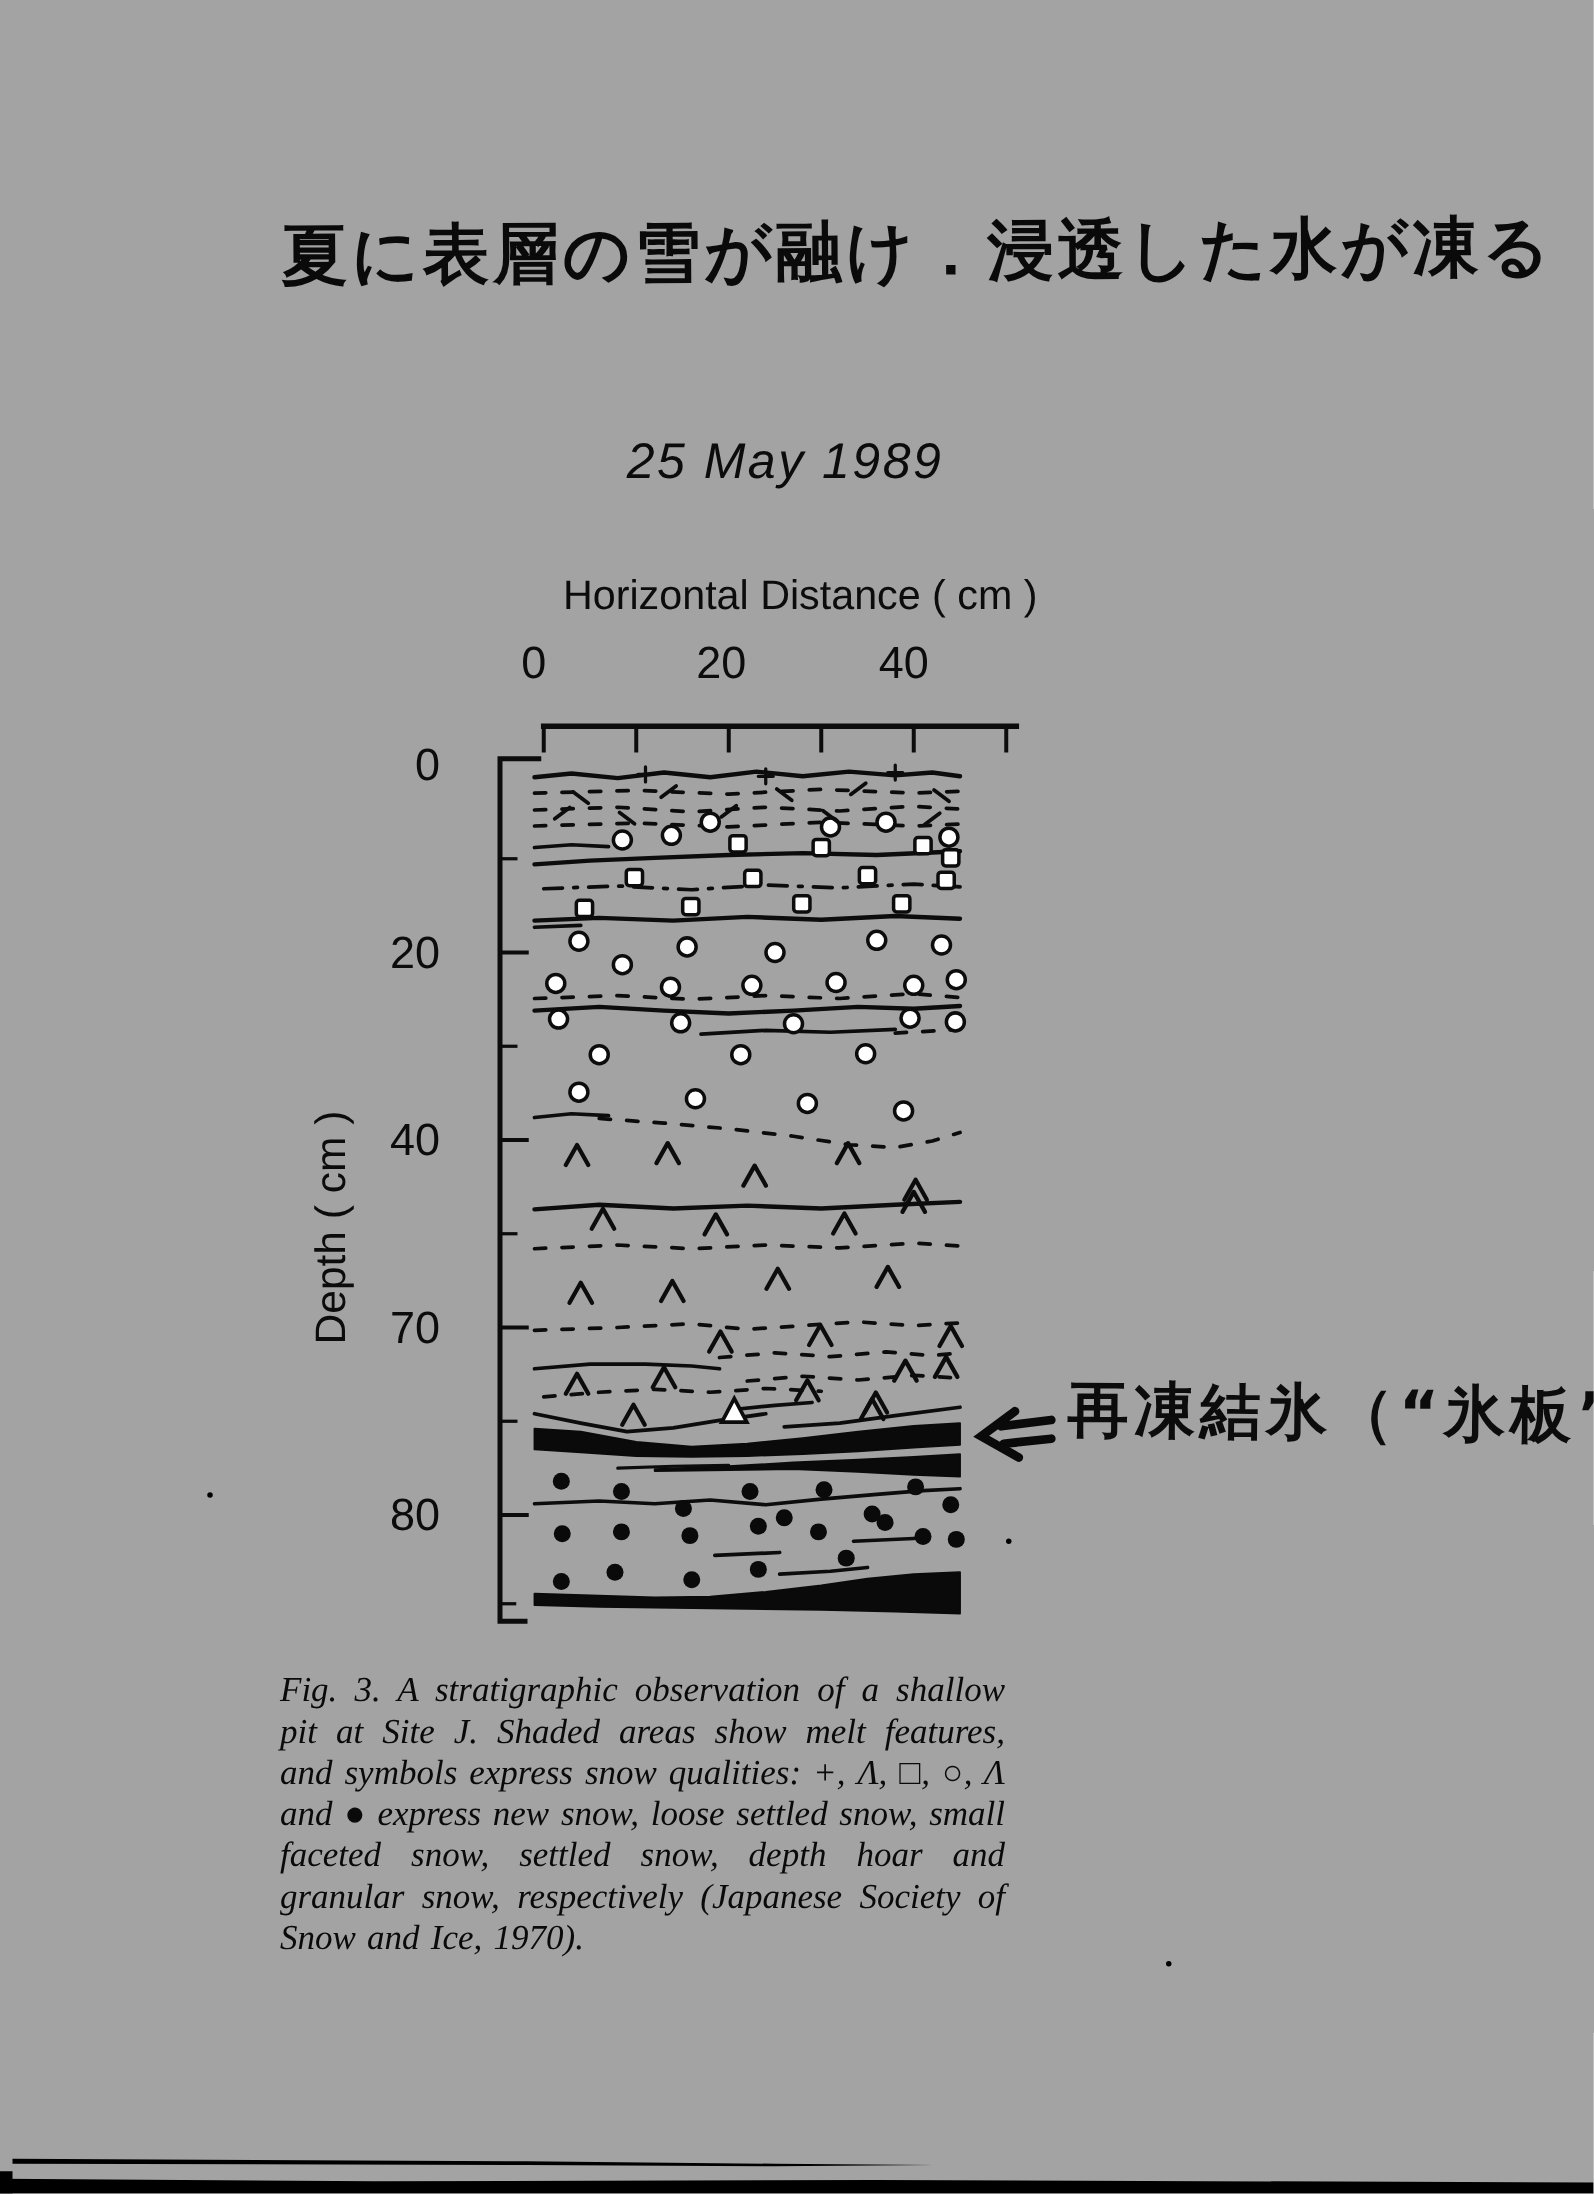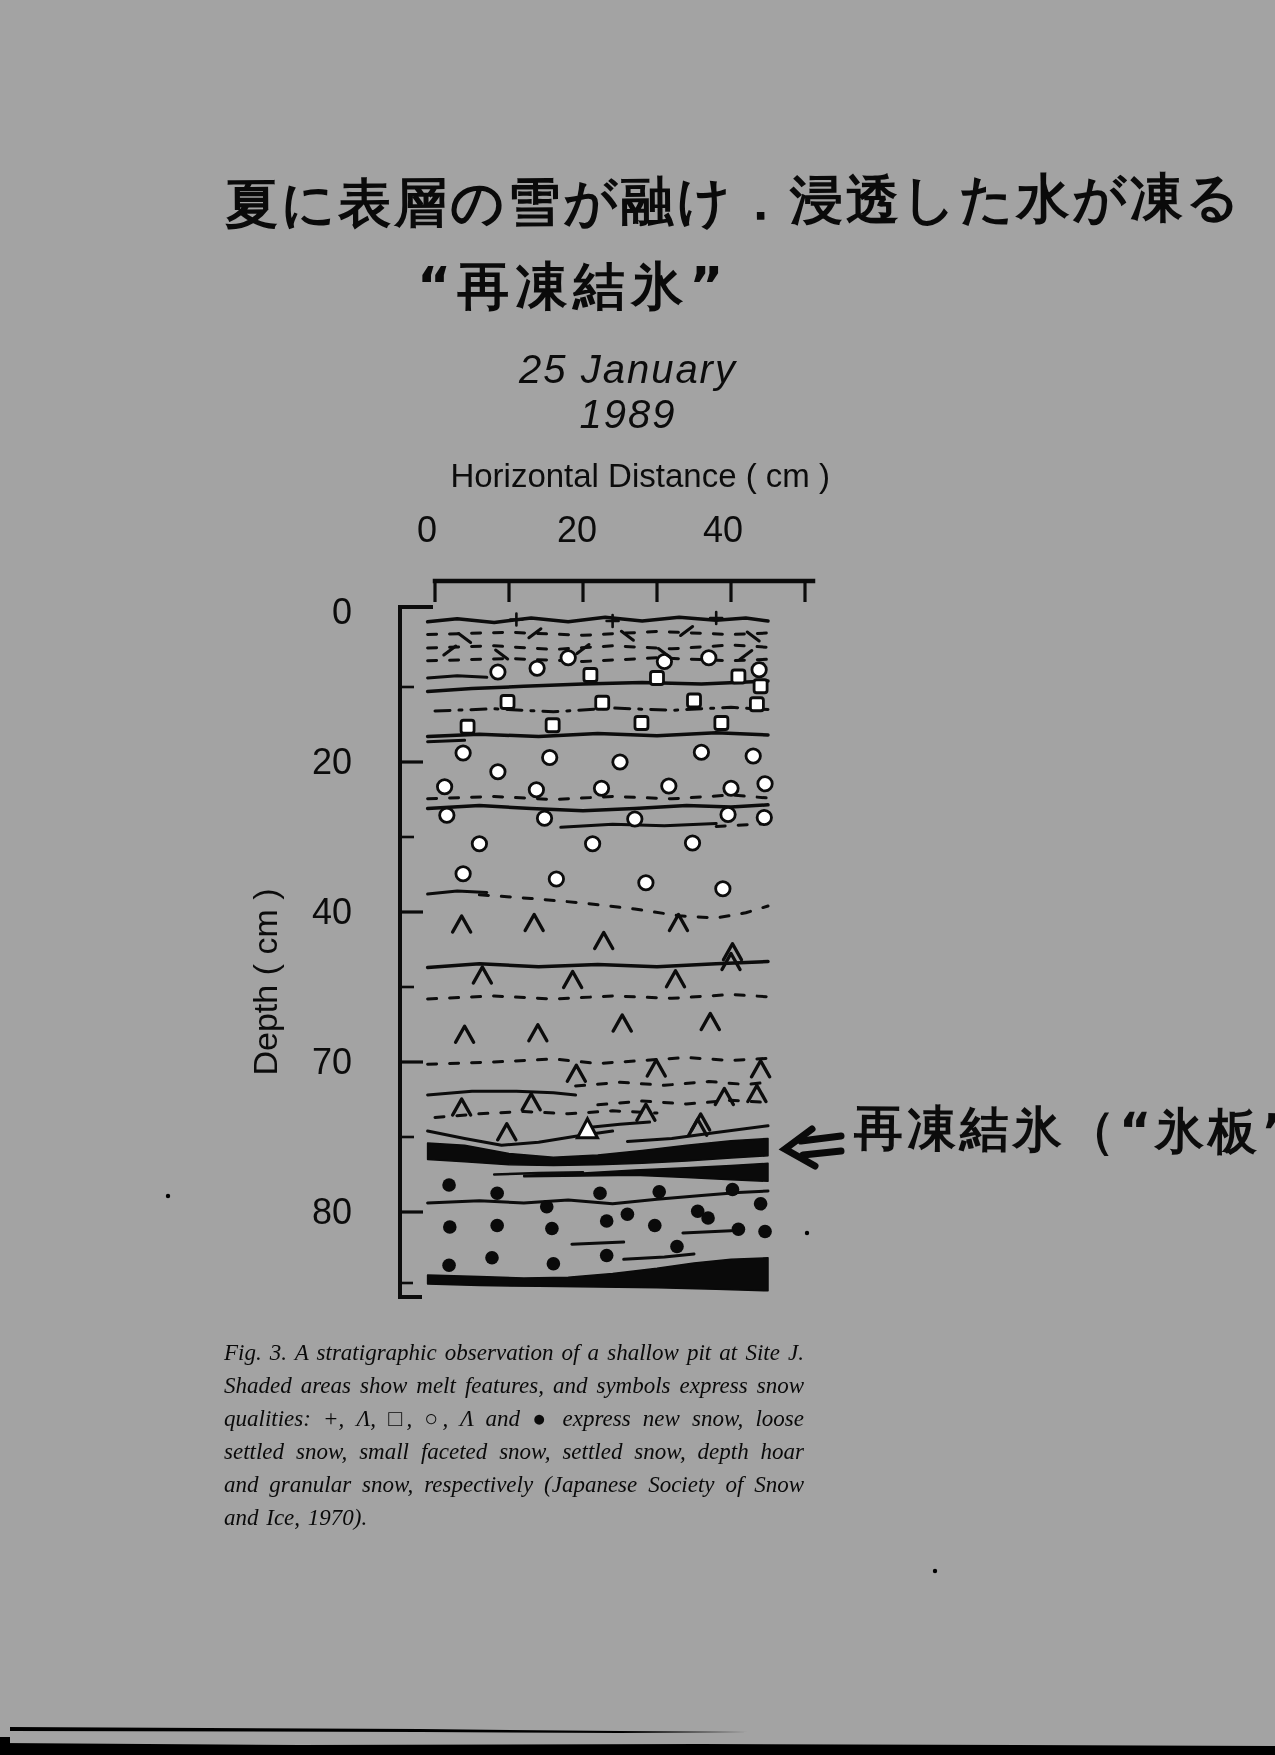--- a/index.html
+++ b/index.html
@@ -18,32 +18,31 @@
   .ytick{position:absolute;left:292px;width:60px;text-align:right;font-size:36px;}
   .yt0{top:591px;} .yt1{top:741px;} .yt2{top:891px;} .yt3{top:1041px;} .yt4{top:1191px;}
   .ytitle{position:absolute;left:115px;top:963px;width:300px;height:38px;text-align:center;
           font-size:34px;transform:rotate(-90deg);}
   
   .annot-text{position:absolute;left:854px;top:1098px;font-family:"DejaVu Sans",sans-serif;
               font-weight:600;font-size:49px;letter-spacing:4px;white-space:nowrap;transform:rotate(0.6deg);}
   
   .caption{position:absolute;left:224px;top:1336px;width:580px;
            font-family:"Liberation Serif","DejaVu Serif",serif;font-style:italic;
-           font-size:23px;line-height:33px;text-align:justify;word-spacing:2px;color:#0a0a0a;}
+           font-size:28px;line-height:33px;text-align:justify;word-spacing:2px;color:#0a0a0a;}
   svg.overlay{position:absolute;left:0;top:0;}
 </style>
 </head>
 <body>
 
 <div class="page">
 
   <div class="hw hw1">夏に表層の雪が融け．浸透した水が凍る</div>
-  <div class="hw hw2">“再凍結氷”</div>
-
-  <div class="date">25 January 1989</div>
+
+  <div class="date">25 May 1989</div>
 
   <div class="xtitle">Horizontal Distance ( cm )</div>
   <div class="xtick xt0">0</div>
   <div class="xtick xt1">20</div>
   <div class="xtick xt2">40</div>
 
   <div class="ytick yt0">0</div>
   <div class="ytick yt1">20</div>
   <div class="ytick yt2">40</div>
   <div class="ytick yt3">70</div>

